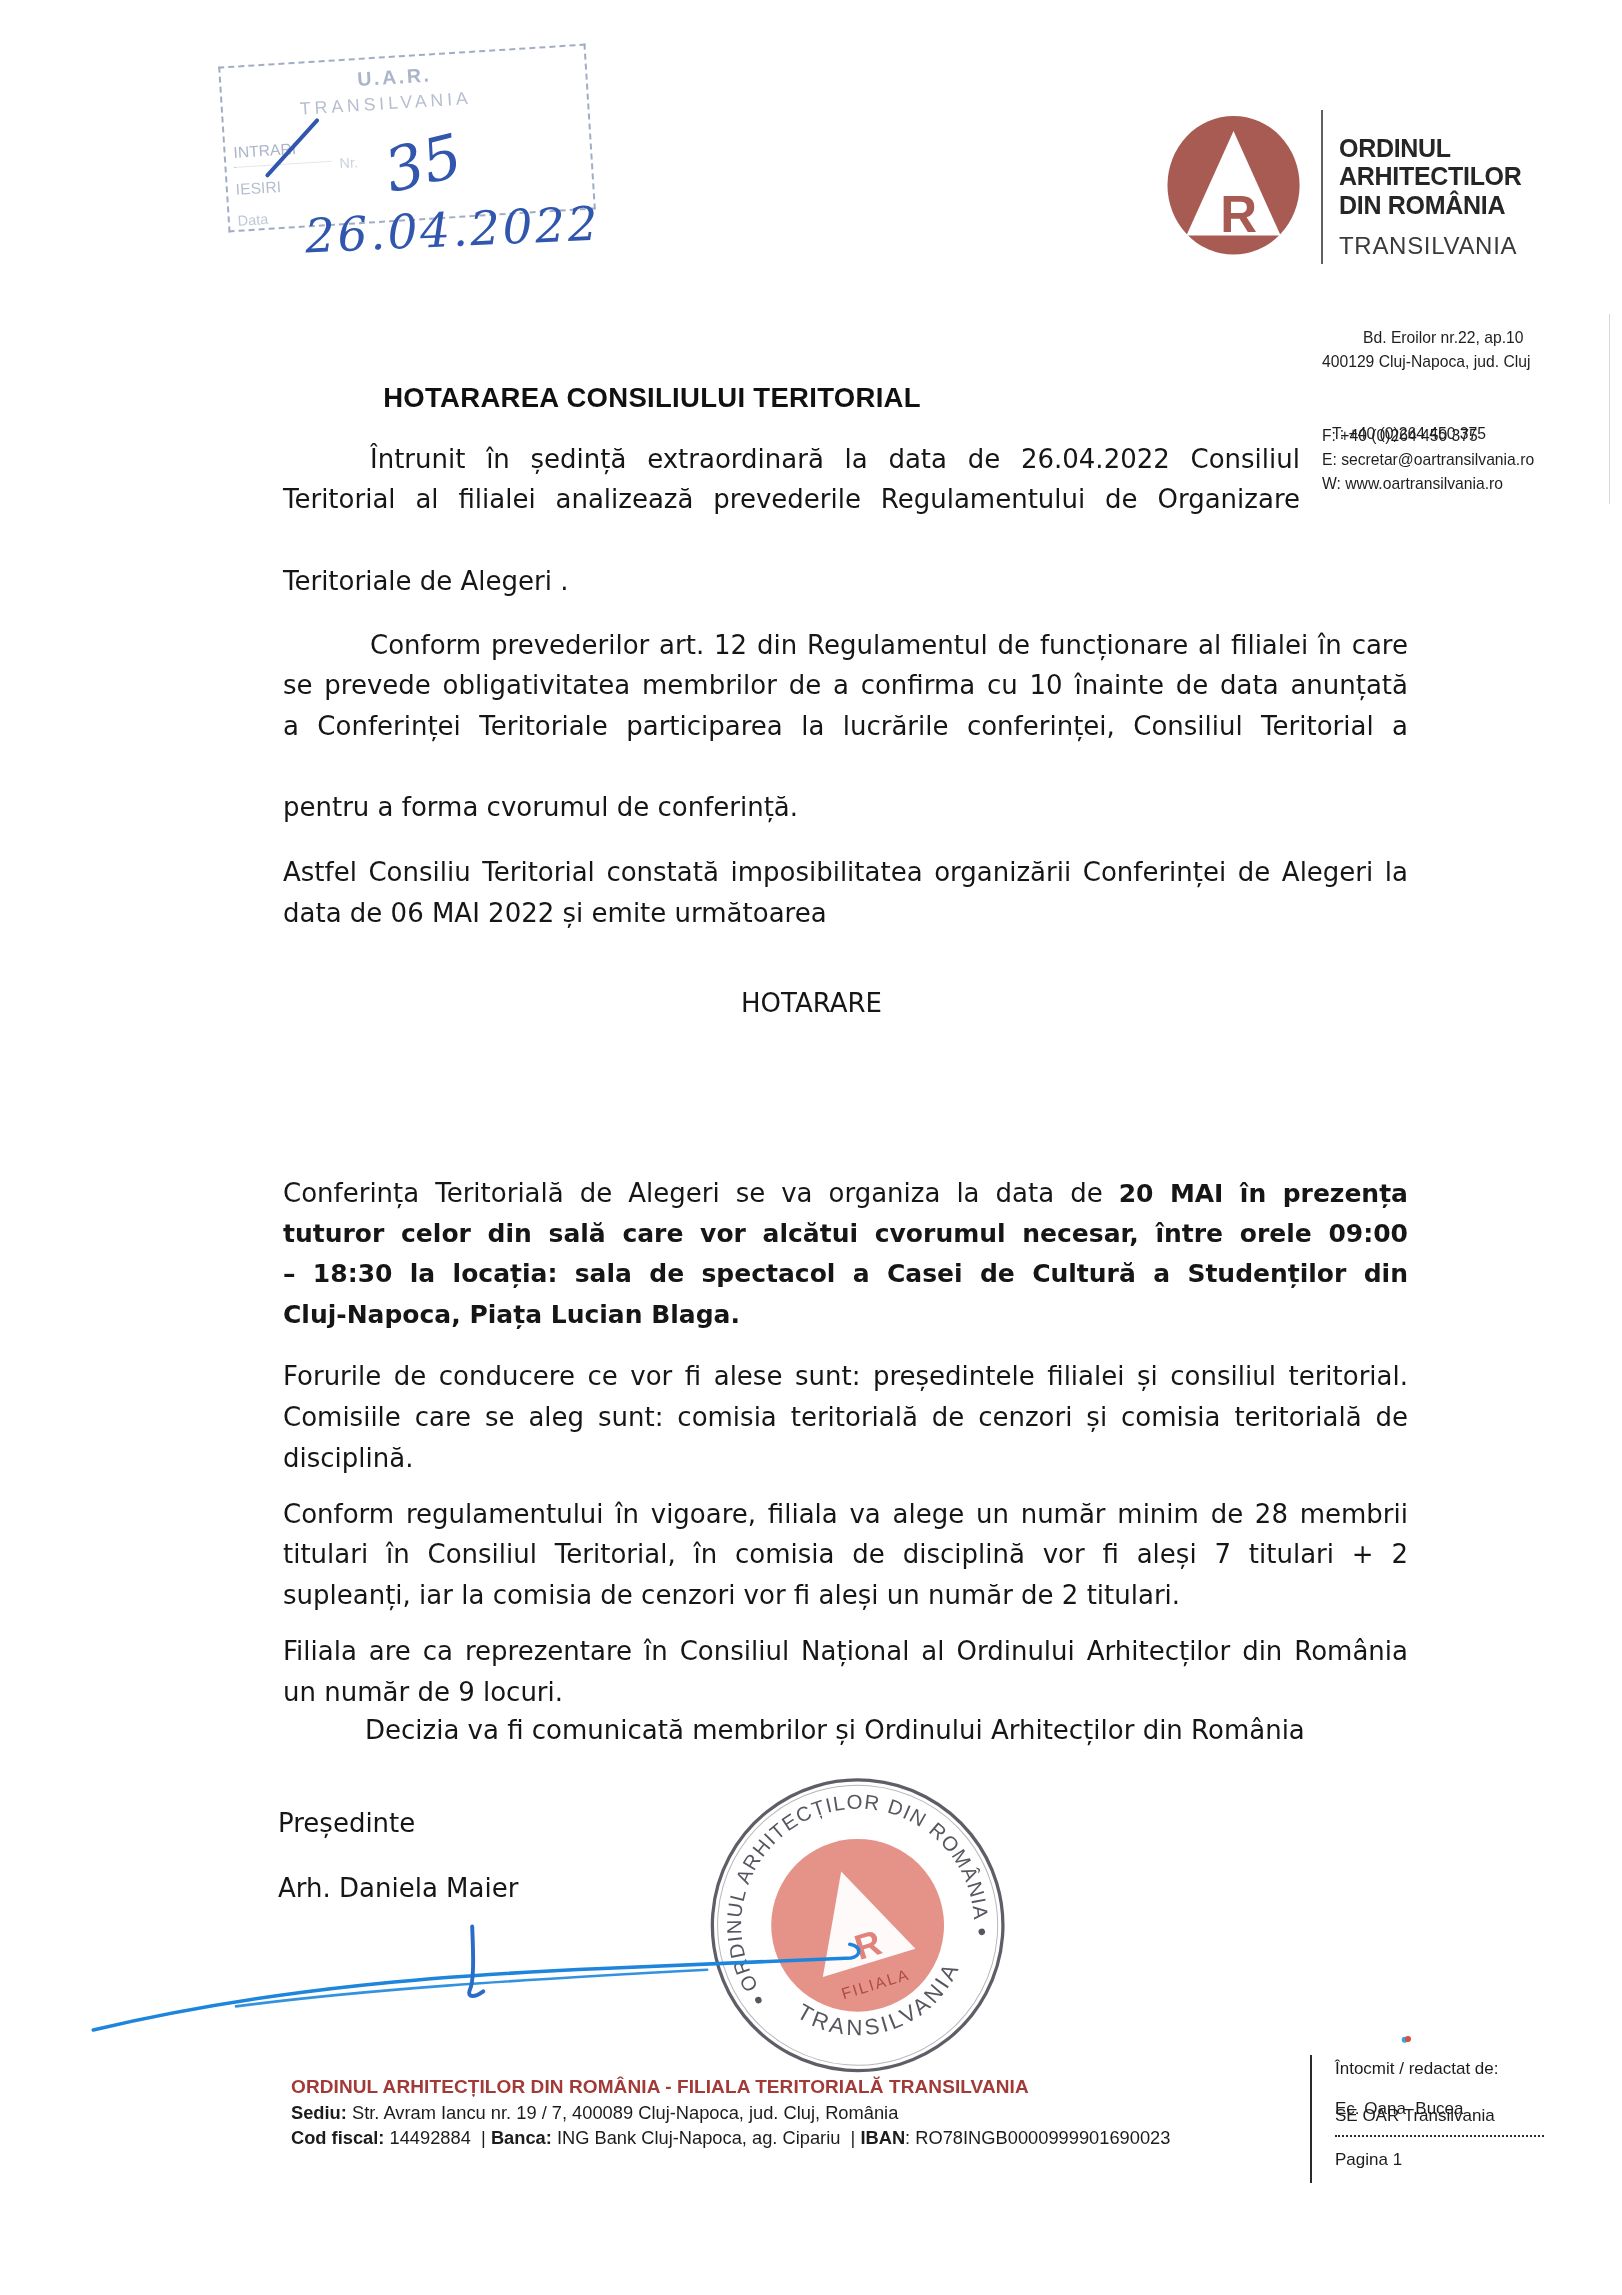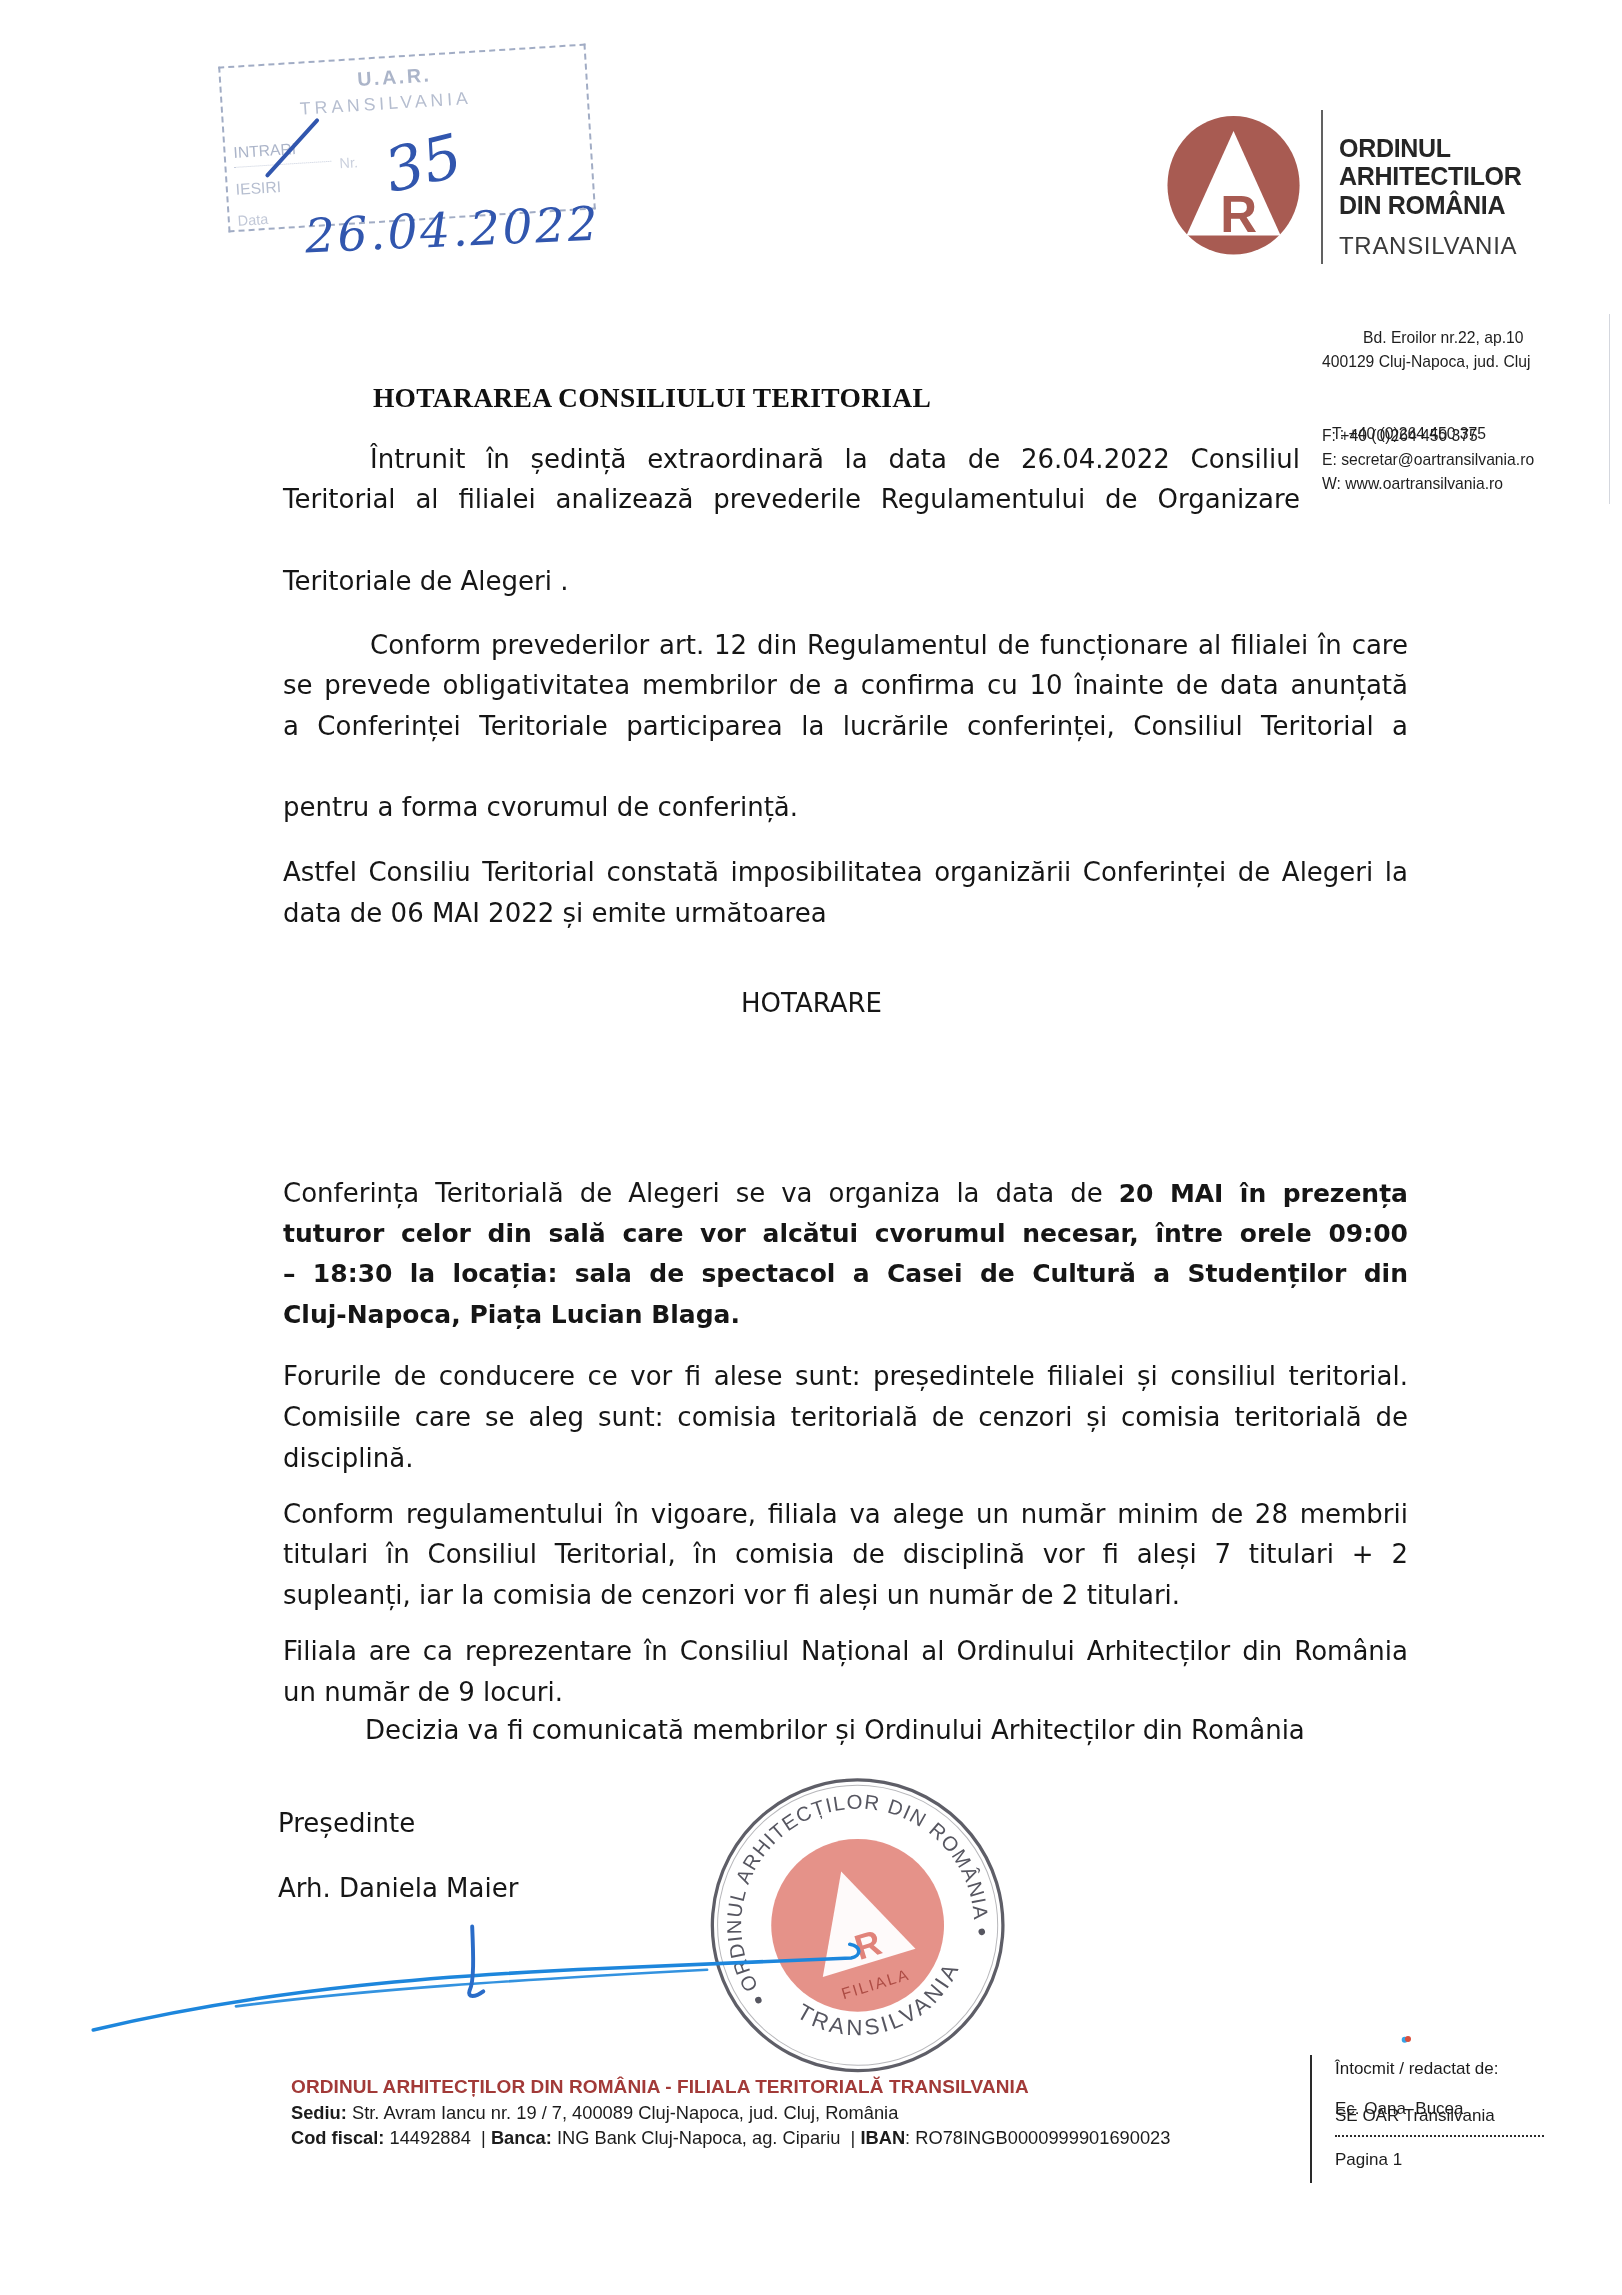--- a/index.html
+++ b/index.html
@@ -29,21 +29,21 @@
   .lt4{left:1339px;top:232px;font-weight:normal;color:#3a3a3a;letter-spacing:0.7px;font-size:24px;}
 
   
   .contact{position:absolute;font-family:"Liberation Sans",sans-serif;font-size:15.7px;color:#1e1e1e;}
   .c1{left:1322px;top:329px;margin-left:41px;} .c2{left:1322px;top:353px;}
   .c3{left:1322px;top:425px;margin-left:10px;} .c4{left:1322px;top:427px;}
   .c5{left:1322px;top:451px;} .c6{left:1322px;top:475px;}
 
   
   .title{position:absolute;left:0;top:382px;width:1304px;text-align:center;
-    font-family:Liberation Serif, serif;font-weight:bold;font-size:27.5px;letter-spacing:0.3px;color:#111;}
+    font-family:Liberation Sans, sans-serif;font-weight:bold;font-size:27.5px;letter-spacing:0.3px;color:#111;}
   .line{position:absolute;left:283px;width:1125px;font-size:26px;color:#161616;
     text-align:justify;text-align-last:justify;white-space:nowrap;}
   .narrow{width:1017px;}
   .last{text-align:left;text-align-last:left;}
   .indent{text-indent:87px;}
   .b{font-weight:bold;font-size:25px;}
   .h2{position:absolute;left:0;top:988px;width:1623px;text-align:center;font-size:26px;color:#161616;}
   .p8{position:absolute;left:365px;top:1715px;font-size:26px;color:#161616;white-space:nowrap;}
   .sig-role{position:absolute;left:278px;top:1808px;font-size:26px;color:#161616;}
   .sig-name{position:absolute;left:278px;top:1873px;font-size:26px;color:#161616;}

